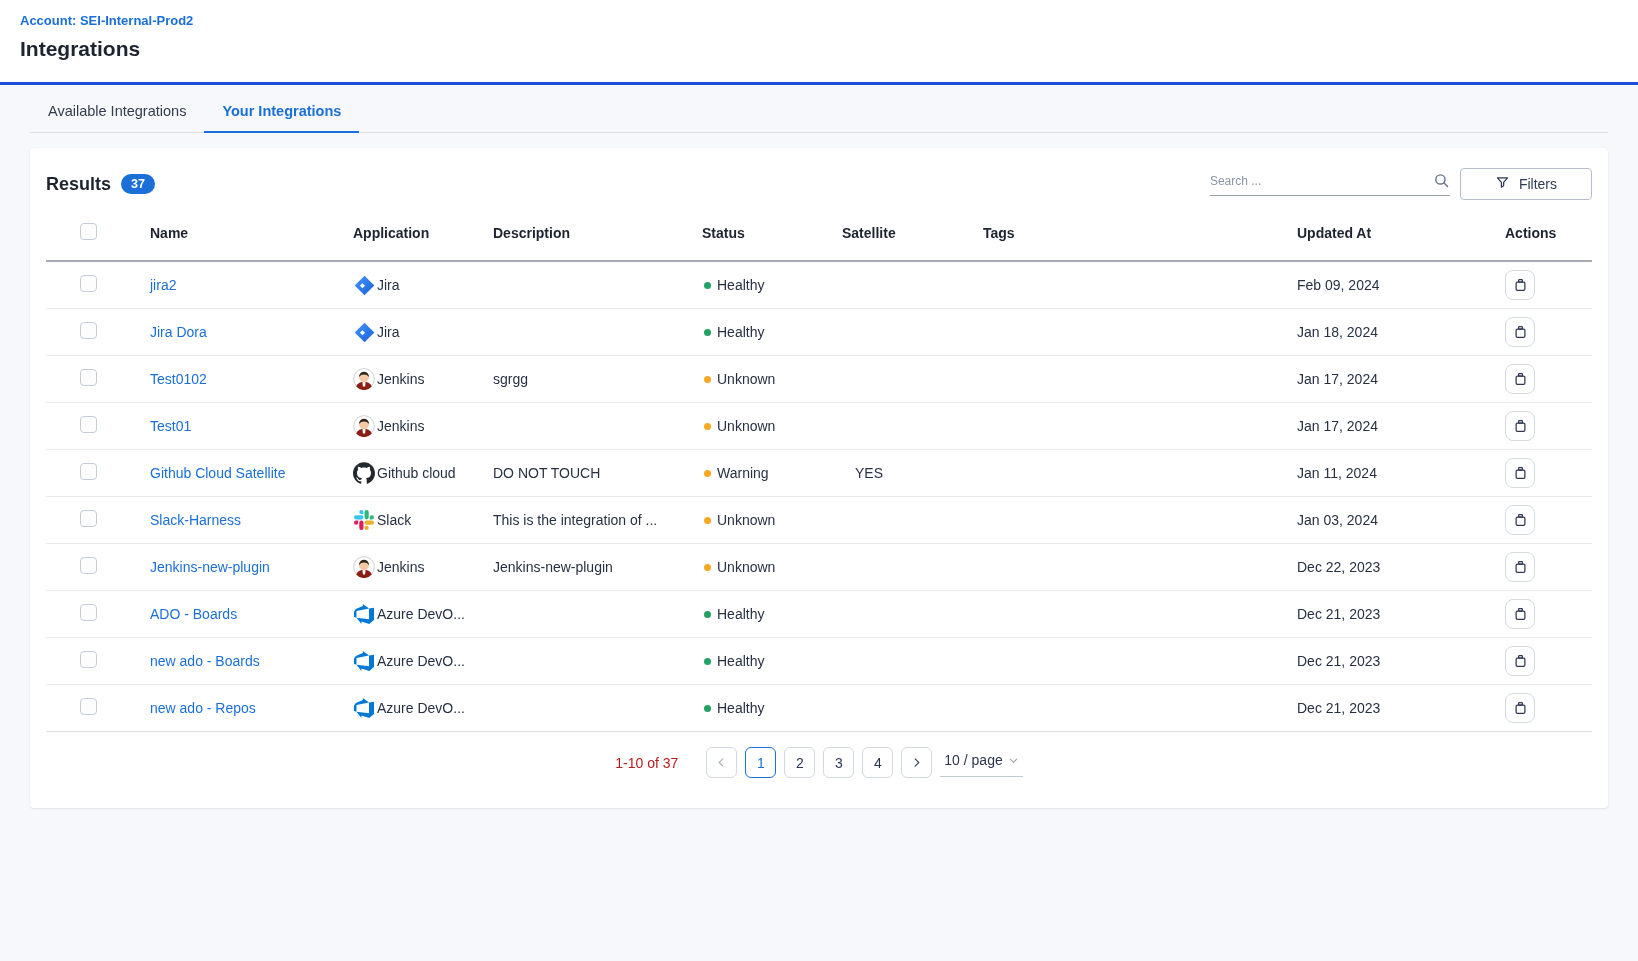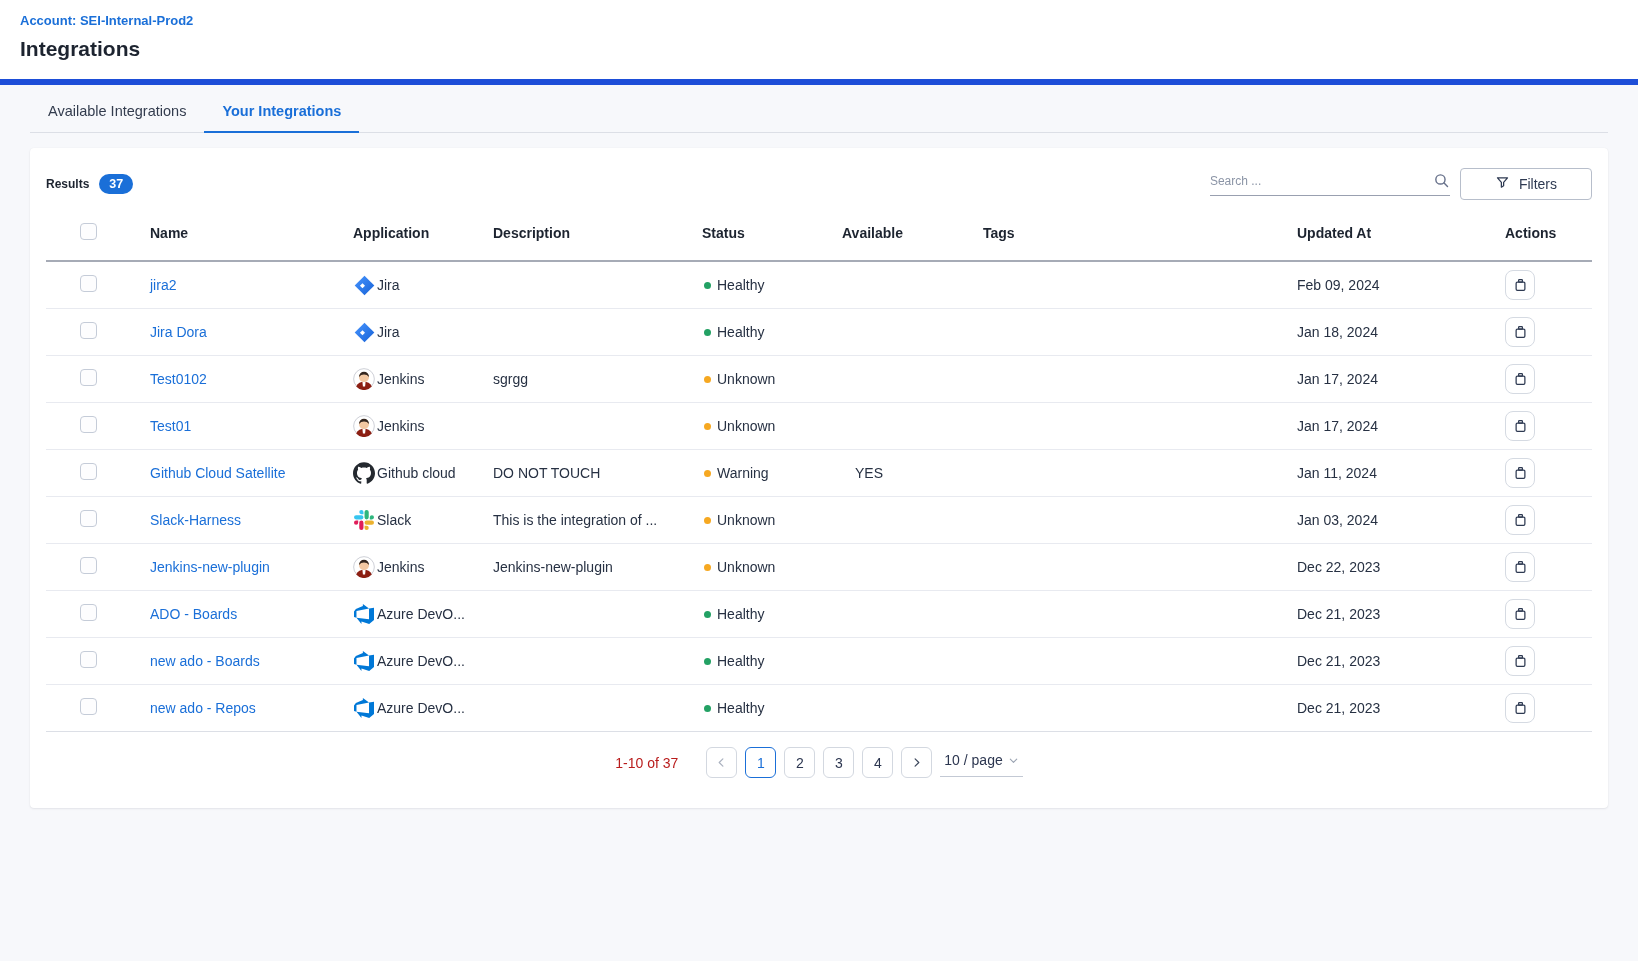--- a/index.html
+++ b/index.html
@@ -18,21 +18,21 @@
     font-family:"Liberation Sans", sans-serif;
     background:var(--page-bg);
     color:var(--text);
     font-size:14px;
   }
   
   .app-header{
     background:#fff;
     height:85px;
     padding:13px 8px 0 20px;
-    border-bottom:6px solid #1d4ed8;
+    border-bottom:3px solid #1d4ed8;
   }
   .account-link{
     color:var(--accent);
     font-size:13px;
     font-weight:700;
     cursor:pointer;
   }
   .page-title{
     margin-top:9px;
     font-size:21px;
@@ -73,21 +73,21 @@
     padding-top:14px;
     height:58px;
     display:flex;
     align-items:center;
   }
   .results{
     display:flex;
     align-items:center;
     gap:10px;
   }
-  .results-label{font-weight:700;color:var(--text-strong);font-size:12px;}
+  .results-label{font-weight:700;color:var(--text-strong);font-size:18px;}
   .results-badge{
     background:var(--accent);
     color:#fff;
     font-size:12.5px;
     font-weight:700;
     border-radius:11px;
     padding:3px 10px;
     min-width:32px;
     text-align:center;
   }
@@ -232,21 +232,21 @@
       <span>Filters</span>
     </button>
   </div>
 
   <div class="grid thead">
     <div class="cell-check"><span class="checkbox"></span></div>
     <div>Name</div>
     <div>Application</div>
     <div>Description</div>
     <div>Status</div>
-    <div>Available</div>
+    <div>Satellite</div>
     <div>Tags</div>
     <div class="updated-cell">Updated At</div>
     <div class="actions-cell">Actions</div>
   </div>
 
   <div id="table-body">
       <div class="grid row">
         <div class="cell-check"><span class="checkbox"></span></div>
         <div><a class="name-link">jira2</a></div>
         <div class="app-cell">

